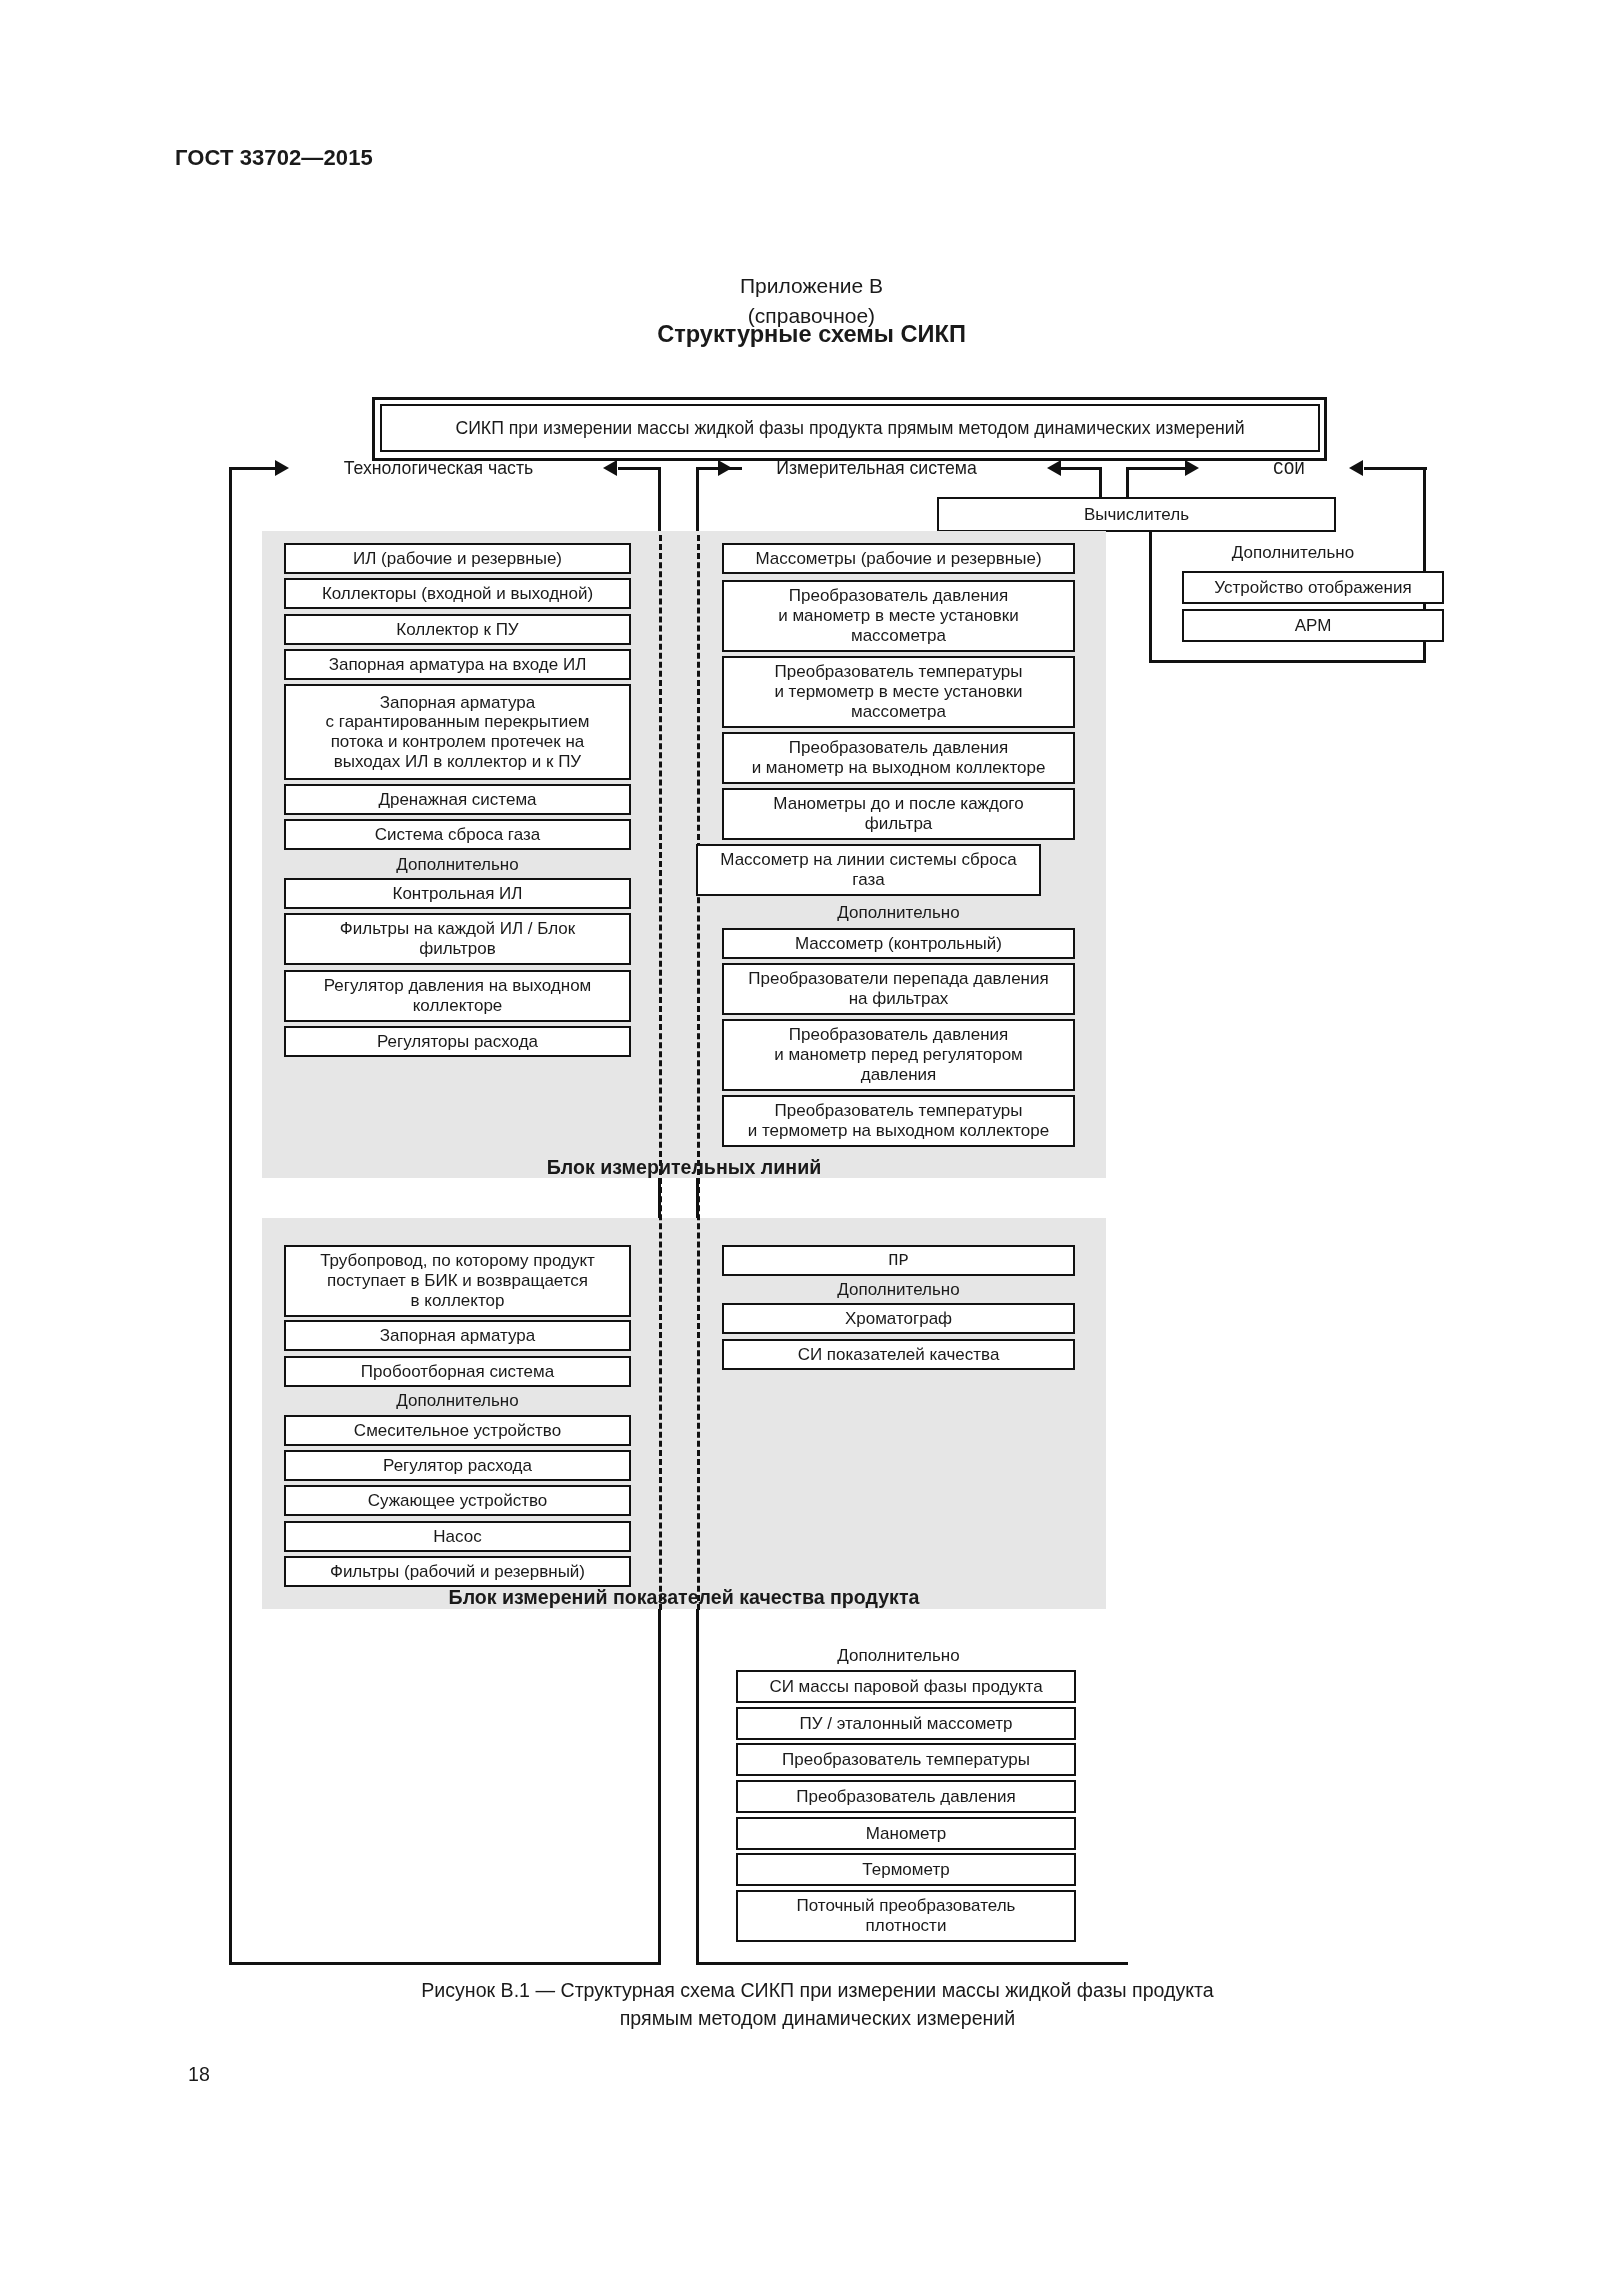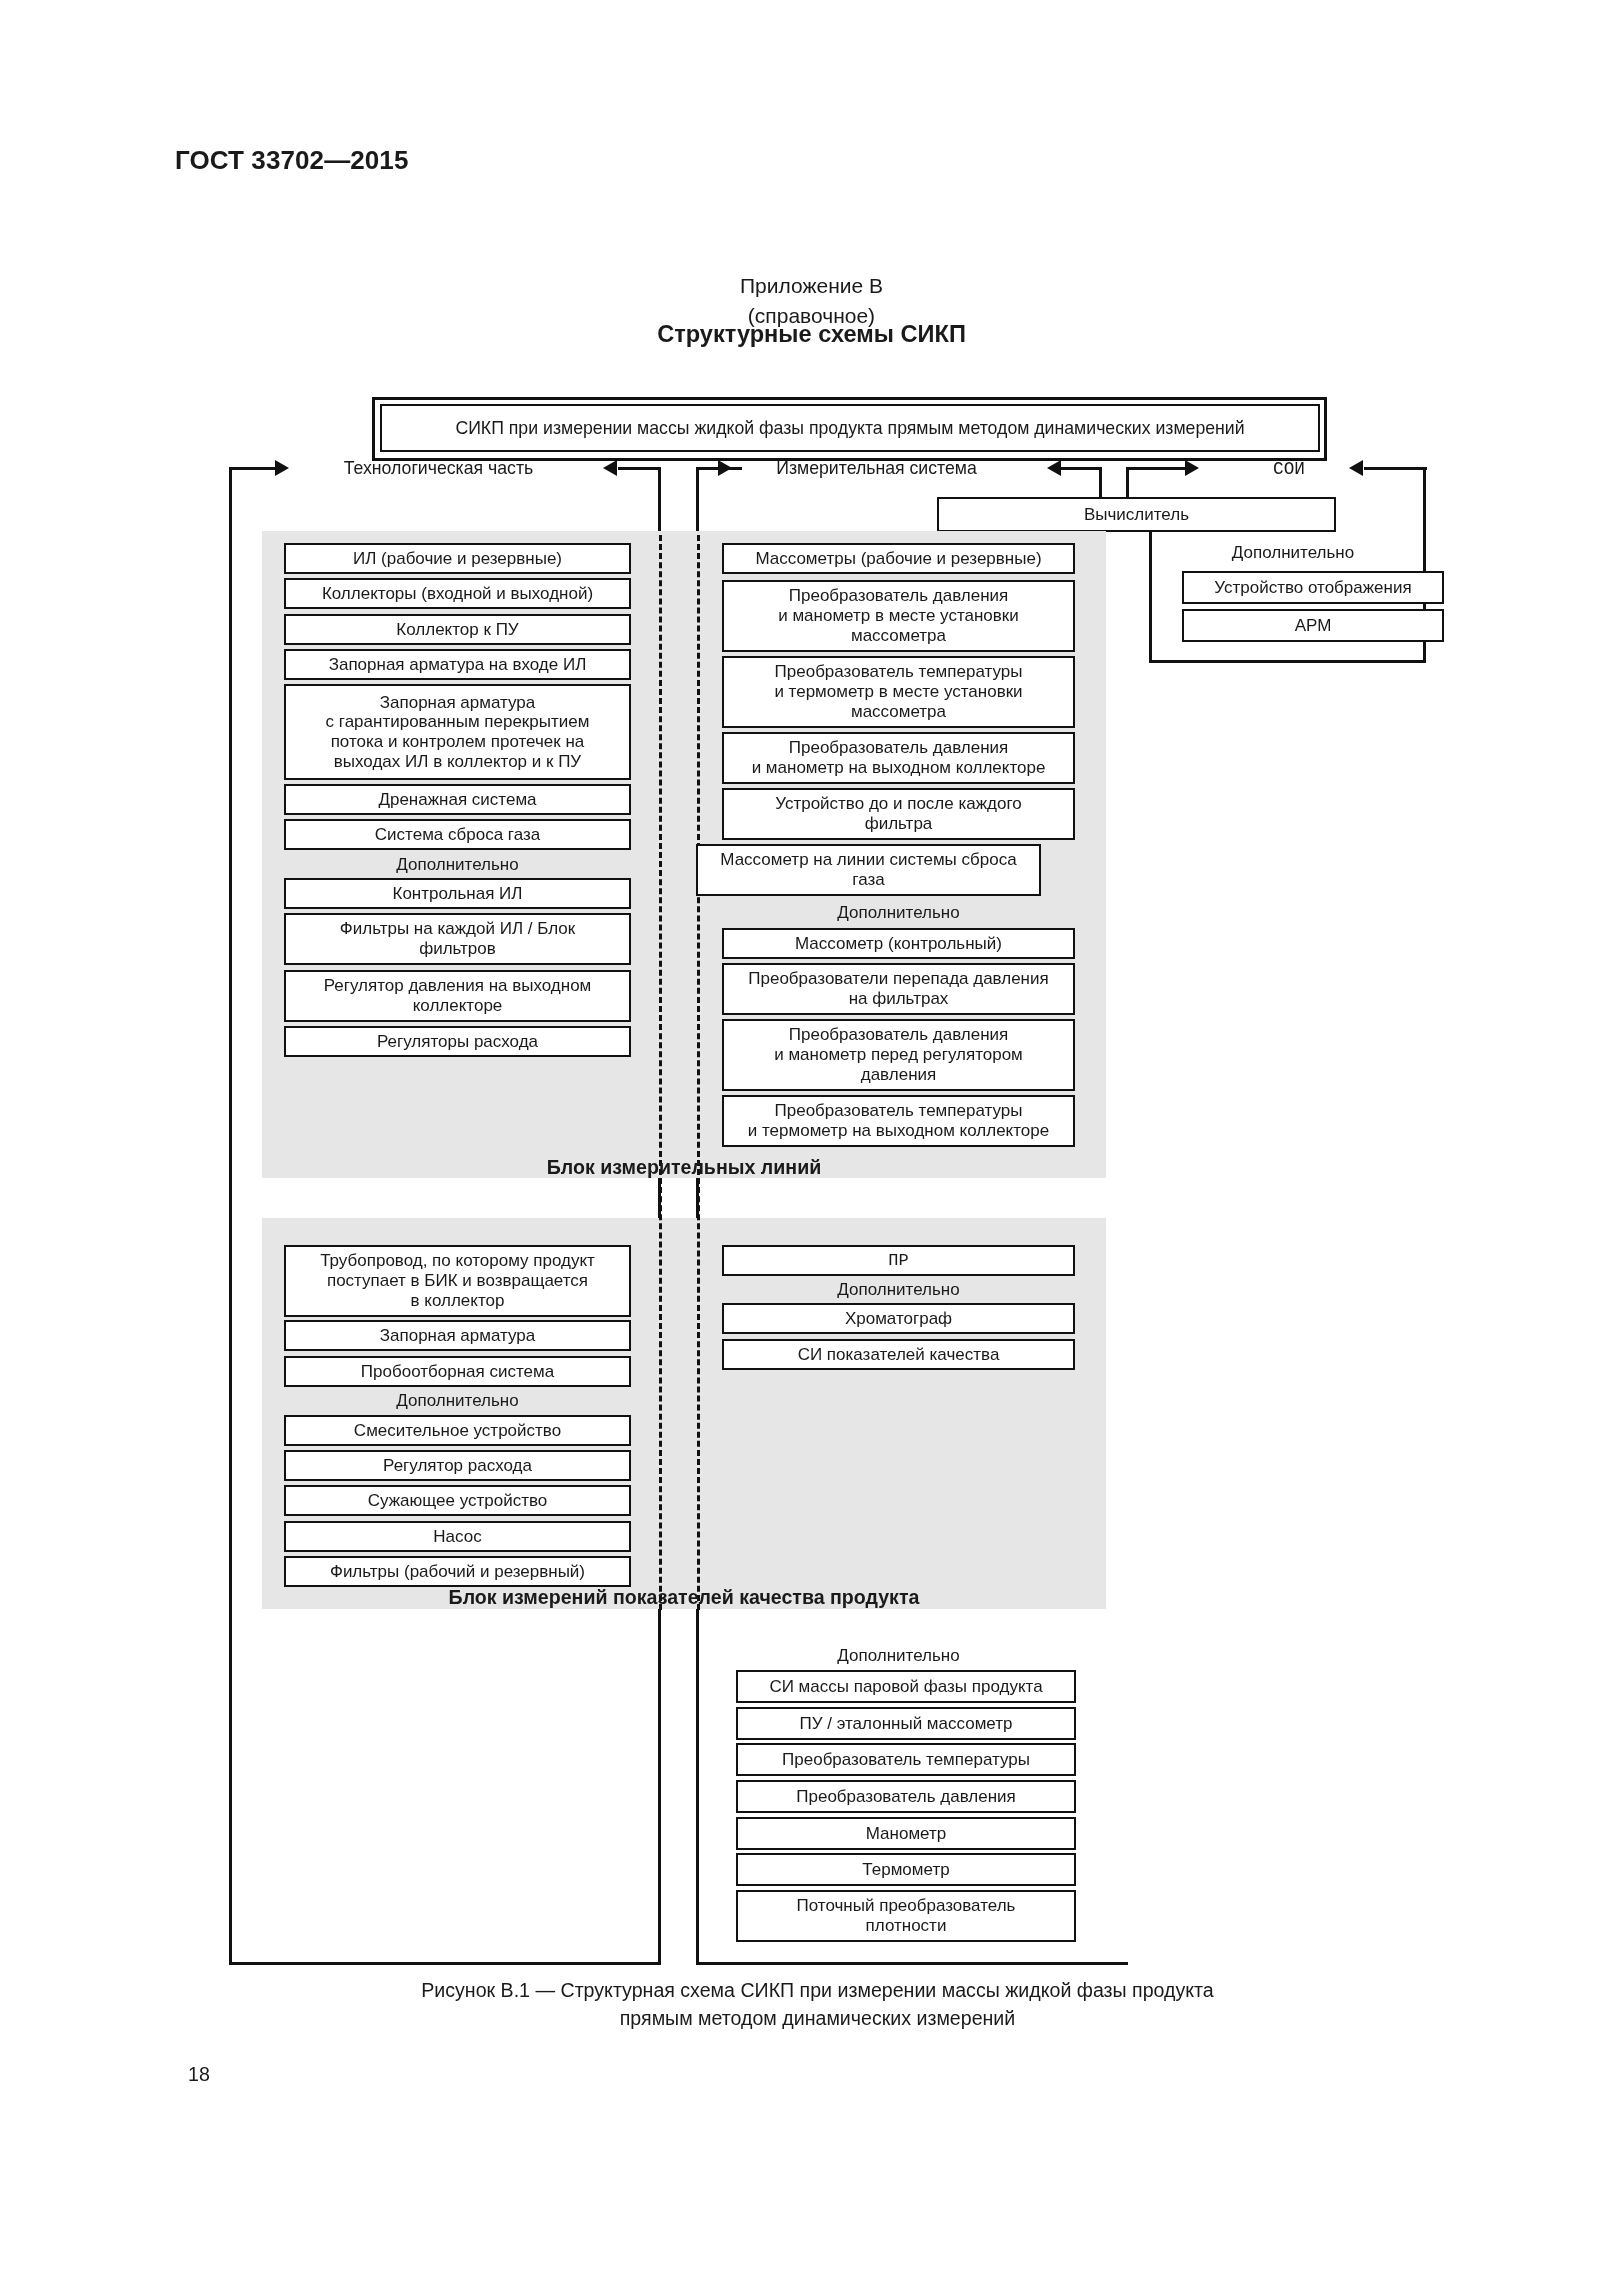--- a/index.html
+++ b/index.html
@@ -9,21 +9,21 @@
     font-family:"Liberation Sans", sans-serif;
     color:#1a1a1a;
     position:relative;
     overflow:hidden;
   }
   .page { position:absolute; inset:0; }
 
   
   .runhead {
     position:absolute; left:175px; top:145px;
-    font-size:26px; font-weight:bold; letter-spacing:0.1px;
+    font-size:22px; font-weight:bold; letter-spacing:0.1px;
   }
   .pagenum {
     position:absolute; left:188px; top:2063px;
     font-size:19.6px;
   }
 
   
   .annex {
     position:absolute; left:0; right:0; top:226px;
     text-align:center; font-size:21px; line-height:1.42;margin-top:45px;
@@ -170,21 +170,21 @@
 
     <div class="box" style="left:722px; top:543px; width:353px; height:31px;">Массометры (рабочие и резервные)</div>
     <div class="box" style="left:722px; top:580px; width:353px; height:72px; white-space:pre-line;">Преобразователь давления
 и манометр в месте установки
 массометра</div>
     <div class="box" style="left:722px; top:656px; width:353px; height:72px; white-space:pre-line;">Преобразователь температуры
 и термометр в месте установки
 массометра</div>
     <div class="box" style="left:722px; top:732px; width:353px; height:52px; white-space:pre-line;">Преобразователь давления
 и манометр на выходном коллекторе</div>
-    <div class="box" style="left:722px; top:788px; width:353px; height:52px; white-space:pre-line;">Устройство до и после каждого
+    <div class="box" style="left:722px; top:788px; width:353px; height:52px; white-space:pre-line;">Манометры до и после каждого
 фильтра</div>
     <div class="box" style="left:696px; top:844px; width:345px; height:52px; white-space:pre-line;">Массометр на линии системы сброса
 газа</div>
 
     <div class="plain" style="left:722px; top:899px; width:353px; height:27.5px;">Дополнительно</div>
 
     <div class="box" style="left:722px; top:928px; width:353px; height:31px;">Массометр (контрольный)</div>
     <div class="box" style="left:722px; top:963px; width:353px; height:52px; white-space:pre-line;">Преобразователи перепада давления
 на фильтрах</div>
     <div class="box" style="left:722px; top:1019px; width:353px; height:72px; white-space:pre-line;">Преобразователь давления

